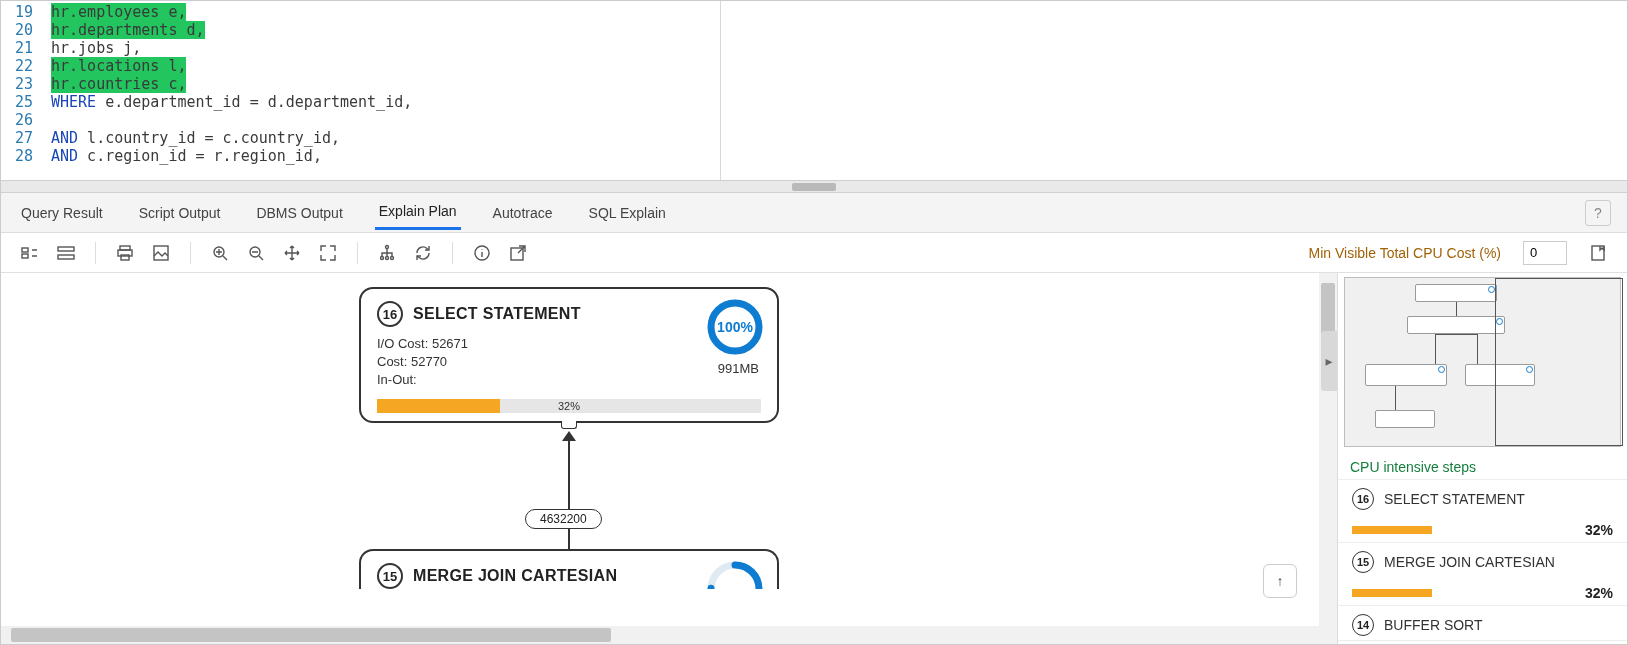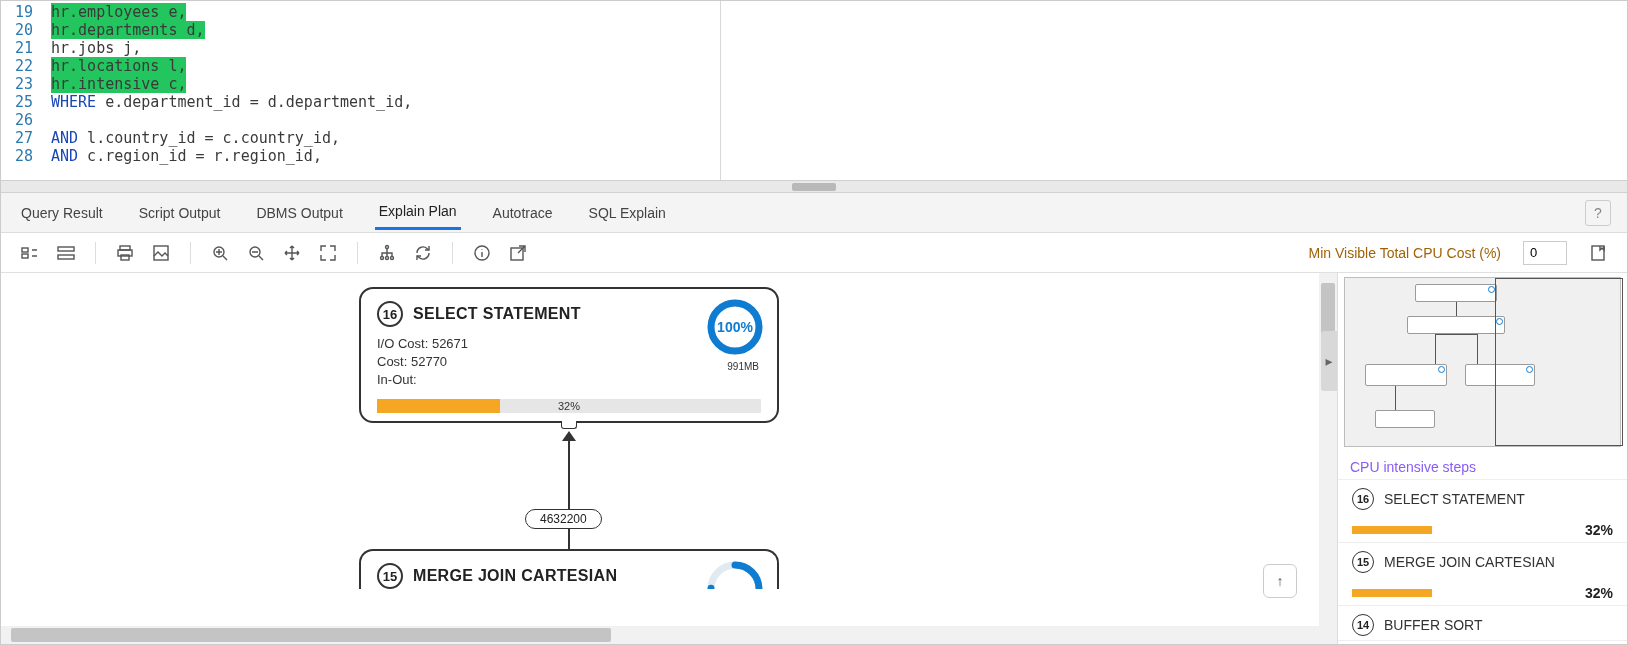--- a/index.html
+++ b/index.html
@@ -48,60 +48,60 @@
 
   
   .plan-node{position:absolute;border:2px solid #333;border-radius:14px;padding:12px 16px 8px 16px;background:#fff;width:420px;}
   .plan-node .hdr{display:flex;align-items:center;gap:10px;margin-bottom:8px;}
   .plan-node .step-num{width:26px;height:26px;border:2px solid #333;border-radius:50%;display:flex;align-items:center;justify-content:center;font-weight:700;font-size:13px;}
   .plan-node .title{font-weight:700;font-size:16px;letter-spacing:0.3px;}
   .plan-node .stats{font-size:13px;color:#333;line-height:18px;}
   .plan-node .ring{position:absolute;top:10px;right:14px;width:56px;height:56px;}
   .plan-node .ring svg{transform:rotate(-90deg);}
   .plan-node .ring .pct{position:absolute;inset:0;display:flex;align-items:center;justify-content:center;font-weight:700;color:#0e7cd1;font-size:14px;}
-  .plan-node .size{position:absolute;top:72px;right:18px;font-size:10px;color:#333;}
+  .plan-node .size{position:absolute;top:72px;right:18px;font-size:13px;color:#333;}
   .plan-node .bar-wrap{margin-top:10px;height:14px;background:#e6e6e6;position:relative;border-radius:1px;}
   .plan-node .bar-fill{position:absolute;left:0;top:0;bottom:0;background:#f5a623;}
   .plan-node .bar-label{position:absolute;top:0;left:0;right:0;text-align:center;font-size:11px;color:#333;line-height:14px;}
 
   .edge-line{position:absolute;background:#333;width:2px;}
   .edge-arrow{position:absolute;width:0;height:0;border-left:7px solid transparent;border-right:7px solid transparent;border-bottom:10px solid #333;}
   .edge-cap{position:absolute;width:16px;height:8px;border:1px solid #333;border-top:none;border-radius:0 0 3px 3px;background:#fff;}
   .edge-badge{position:absolute;border:1px solid #333;border-radius:12px;padding:2px 14px;font-size:12px;background:#fff;}
 
   
   .side-panel{flex:0 0 290px;border-left:1px solid #ddd;display:flex;flex-direction:column;overflow:hidden;}
   .minimap{height:170px;border:1px solid #bdbdbd;margin:4px 6px 4px 6px;position:relative;background:#f0f0f0;}
   .mm-box{position:absolute;border:1px solid #9b9b9b;background:#fff;border-radius:2px;font-size:5px;color:#999;overflow:hidden;padding:1px;}
   .mm-box .mm-ring{position:absolute;right:1px;top:1px;width:7px;height:7px;border:1.5px solid #0e7cd1;border-radius:50%;}
   .mm-viewport{position:absolute;border:1px solid #555;background:transparent;}
   .mm-line{position:absolute;background:#555;width:1px;}
 
-  .side-title{padding:8px 12px 4px 12px;color:#8b5cf6;font-size:14px;}
+  .side-title{padding:8px 12px 4px 12px;color:#15803d;font-size:14px;}
   .cpu-list{flex:1;overflow:hidden;border-top:1px solid #eee;}
   .cpu-item{padding:8px 14px 4px 14px;border-bottom:1px solid #eee;}
   .cpu-item .row1{display:flex;align-items:center;gap:10px;}
   .cpu-item .num{width:22px;height:22px;border:1.5px solid #333;border-radius:50%;display:flex;align-items:center;justify-content:center;font-size:11px;font-weight:600;}
   .cpu-item .name{font-size:14px;color:#333;}
   .cpu-item .bar-row{display:flex;align-items:center;justify-content:space-between;margin-top:12px;}
   .cpu-item .mini-bar{width:80px;height:8px;background:#f5a623;}
   .cpu-item .pct{font-weight:700;font-size:14px;}
 </style>
 </head>
 <body>
 
 <div class="root">
 
   <div class="editor-pane">
     <div class="code-area" id="code-area">
         <div class="code-line"><span class="gutter">19</span><span class="tok-selected"><span class="tok-ident">hr</span><span class="tok-ident">.employees e,</span></span></div>
         <div class="code-line"><span class="gutter">20</span><span class="tok-selected"><span class="tok-ident">hr</span><span class="tok-ident">.departments d,</span></span></div>
         <div class="code-line"><span class="gutter">21</span><span><span class="tok-ident">hr</span><span class="tok-ident">.jobs j,</span></span></div>
         <div class="code-line"><span class="gutter">22</span><span class="tok-selected"><span class="tok-ident">hr</span><span class="tok-ident">.locations l,</span></span></div>
-        <div class="code-line"><span class="gutter">23</span><span class="tok-selected"><span class="tok-ident">hr</span><span class="tok-ident">.intensive c,</span></span></div>
+        <div class="code-line"><span class="gutter">23</span><span class="tok-selected"><span class="tok-ident">hr</span><span class="tok-ident">.countries c,</span></span></div>
         <div class="code-line"><span class="gutter">25</span><span><span class="tok-kw">WHERE</span><span class="tok-ident"> e.department_id = d.department_id,</span></span></div>
         <div class="code-line"><span class="gutter">26</span></div>
         <div class="code-line"><span class="gutter">27</span><span><span class="tok-kw">AND</span><span class="tok-ident"> l.country_id = c.country_id,</span></span></div>
         <div class="code-line"><span class="gutter">28</span><span><span class="tok-kw">AND</span><span class="tok-ident"> c.region_id = r.region_id,</span></span></div>
       </div>
     <div class="right-blank"></div>
   </div>
 
   <div class="splitter">
     <div class="grip"></div>

